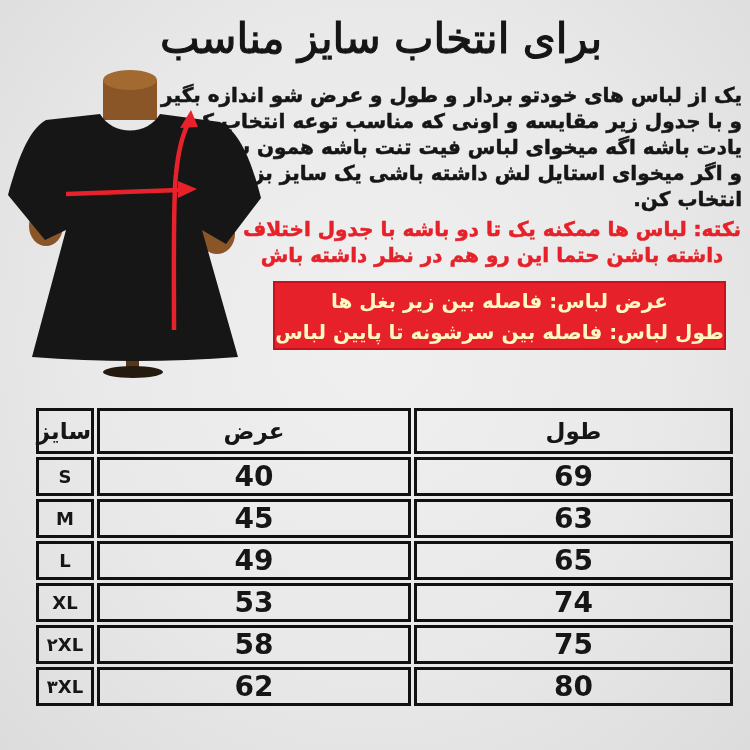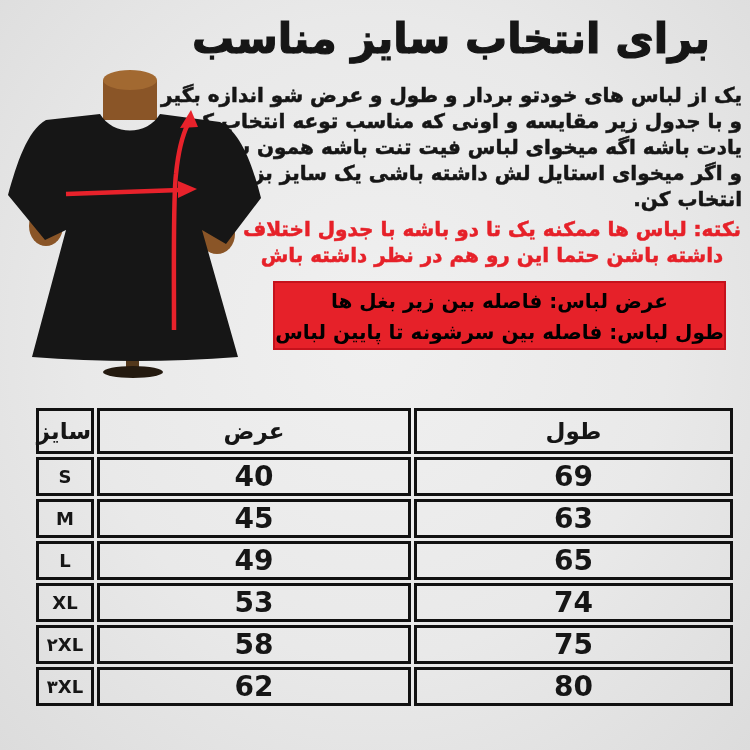--- a/index.html
+++ b/index.html
@@ -11,22 +11,22 @@
   .page{
     position:relative;
     width:750px;height:750px;
     background:radial-gradient(ellipse at 50% 45%, #f0f0f0 0%, #e9e9e9 55%, #dcdcdc 100%);
     font-family:"DejaVu Sans", sans-serif;
     overflow:hidden;
   }
   
   .title{
     position:absolute;top:12px;right:8px;left:160px;
-    direction:rtl;text-align:center;
-    font-size:42px;font-weight:bold;color:var(--ink);
+    direction:rtl;text-align:left;
+    font-size:42px;font-weight:normal;color:var(--ink);
     -webkit-text-stroke:1.2px var(--ink);
     letter-spacing:-1px;line-height:1.3;
     white-space:nowrap;
   }
   
   .intro{
     position:absolute;top:82px;right:8px;
     direction:rtl;text-align:right;
     font-size:20px;font-weight:bold;color:var(--ink);
     -webkit-text-stroke:0.5px var(--ink);
@@ -39,21 +39,21 @@
     font-size:20px;font-weight:bold;color:var(--accent_red);
     -webkit-text-stroke:0.5px var(--accent_red);
     line-height:26px;
   }
   
   .definitions{
     position:absolute;left:273px;top:281px;width:453px;height:69px;
     box-sizing:border-box;
     background:var(--accent_red);
     border:2px solid #c5121c;
-    color:#000000;
+    color:#fef9c3;
     direction:rtl;text-align:center;
     font-size:20px;font-weight:bold;line-height:31px;
     padding-top:3px;
   }
   
   .tshirt-wrap{
     position:absolute;left:0;top:66px;width:270px;height:312px;
   }
   
   table.size-table{

